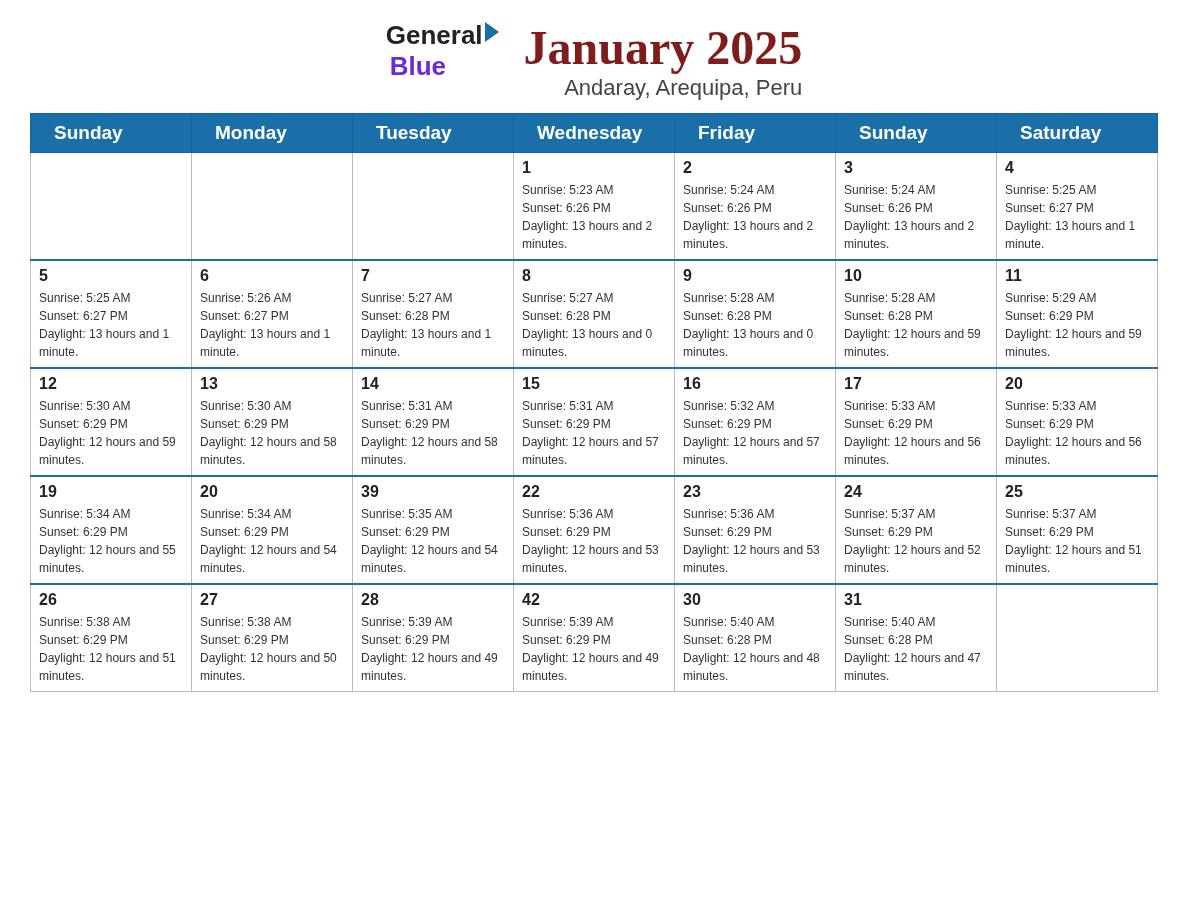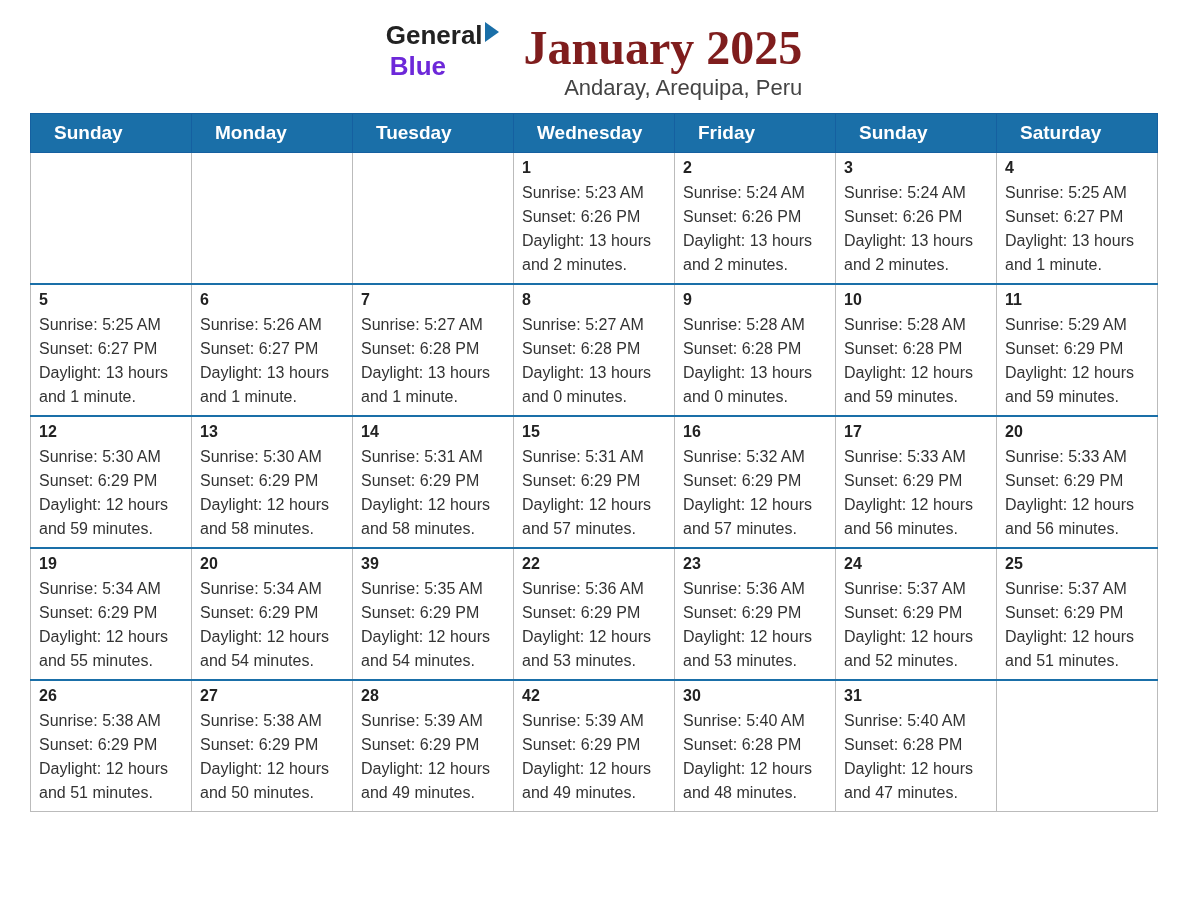--- a/index.html
+++ b/index.html
@@ -87,21 +87,21 @@
       color: #333;
     }
     .day-number {
       font-size: 16px;
       font-weight: bold;
       color: #222;
       display: block;
       margin-bottom: 4px;
     }
     .day-info {
-      font-size: 16px;
+      font-size: 12px;
       color: #333;
       line-height: 1.5;
     }
     .empty-cell {
       background: #fff;
     }
     .row-separator td {
       border-top: 2px solid #1a6fa8;
     }
   </style>

